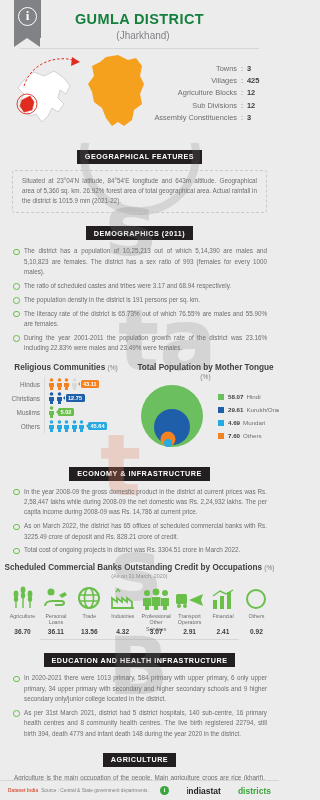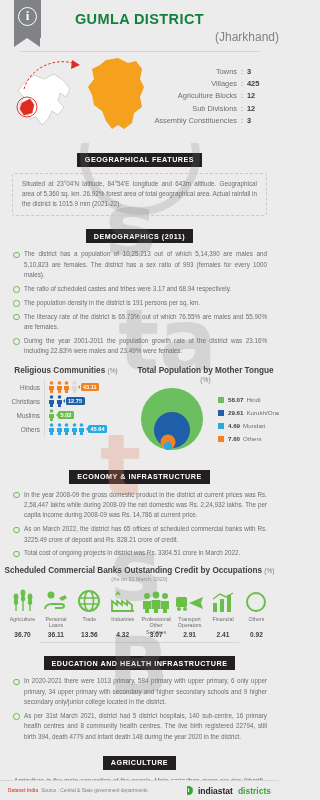--- a/index.html
+++ b/index.html
@@ -73,22 +73,22 @@
   }
   .title {
     text-align: center;
     padding-top: 11px;
     font-size: 14.5px;
     font-weight: 700;
     color: #15803d;
     letter-spacing: 0.4px;
   }
   .subtitle {
-    text-align: right;
-    font-size: 12px;
+    text-align: center;
+    font-size: 10px;
     color: #808285;
     margin-top: 3px;
     margin-left: 7px;
   }
   .hr-top {
     margin: 7px 20px 0;
     border-top: 1px solid #d6d6d6;
   }
 
   
@@ -234,21 +234,21 @@
     border-top: 1px solid #d6d6d6;
     display: flex;
     align-items: center;
     justify-content: space-between;
     padding: 0 8px;
     background: #ececec;
     z-index: 7;
   }
   .foot-left { font-size: 4.8px; color: #808285; display: flex; align-items: center; gap: 3px; }
   .brandmark { color: #d95b43; font-weight: 700; font-size: 4.8px; }
-  .foot-right { display: flex; gap: 5px; }
+  .foot-right { display: flex; gap: 17px; }
   .foot-right .logo-c {
     width: 9px; height: 9px; border-radius: 50%;
     background: #3aa43a; color: #fff; font-size: 6px; font-weight: 700;
     display: flex; align-items: center; justify-content: center;
     font-family: "Liberation Serif", serif;
   }
   .foot-right .b1 { font-size: 8.5px; font-weight: 700; color: #231f20; }
   .foot-right .b2 { font-size: 8.5px; font-weight: 700; color: #3aa43a; }
   .foot-notch {
     position: absolute; right: 92px; bottom: 0;

